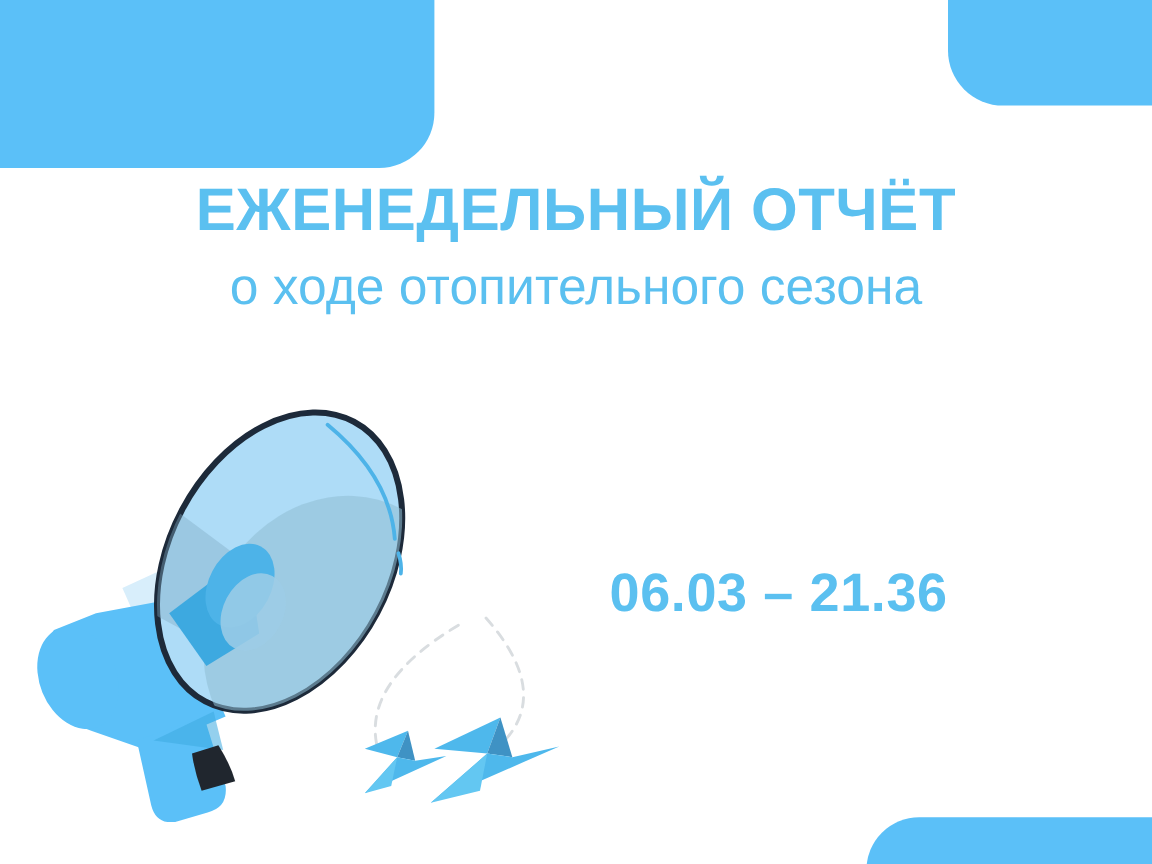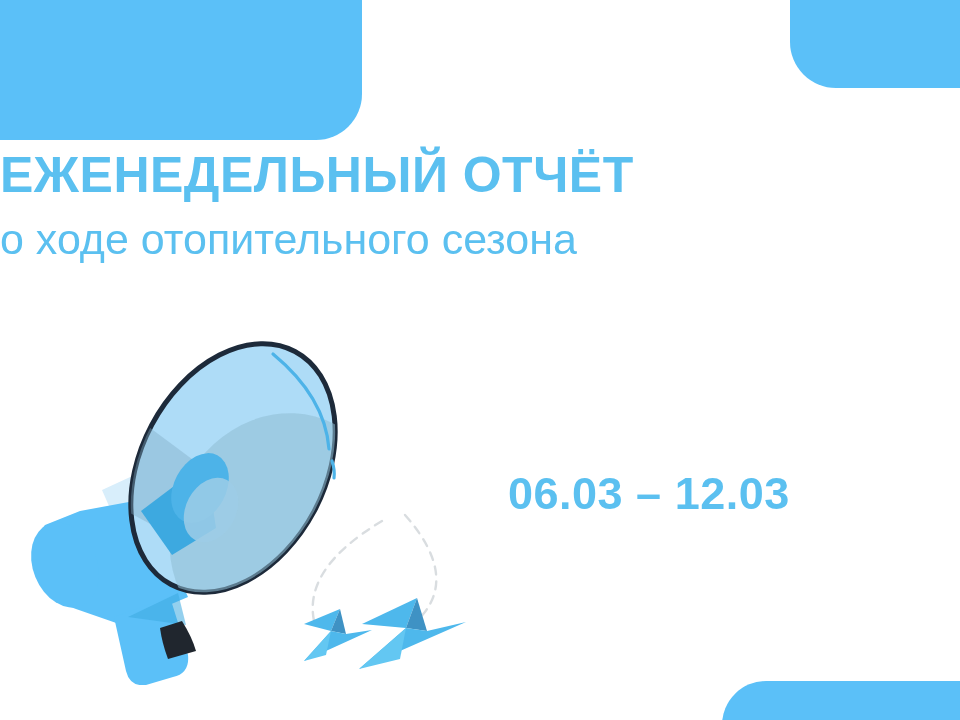--- a/index.html
+++ b/index.html
@@ -44,20 +44,21 @@
     height: 80px;
     border-top-left-radius: 44px;
   }
 
   
   #title-block {
     position: absolute;
     left: 0;
     top: 150px;
     width: 960px;
+    text-align: center;
     pointer-events: none;
   }
   #page-title {
     display: block;
     color: #5bc0f0;
     font-size: 50px;
     font-weight: 700;
     letter-spacing: 0.5px;
     line-height: 1.02;
     white-space: nowrap;
@@ -107,21 +108,21 @@
 
   <div class="corner-shape" id="shape-top-left"></div>
   <div class="corner-shape" id="shape-top-right"></div>
   <div class="corner-shape" id="shape-bottom-right"></div>
 
   <div id="title-block">
     <span id="page-title">ЕЖЕНЕДЕЛЬНЫЙ ОТЧЁТ</span>
     <span id="page-subtitle">о ходе отопительного сезона</span>
   </div>
 
-  <div id="date-range">06.03 – 12.03</div>
+  <div id="date-range">06.03 – 21.36</div>
 
   <div id="megaphone-illustration">
     <svg viewBox="0 0 480 360" xmlns="http://www.w3.org/2000/svg">
       <defs>
         <clipPath id="coneClip">
           <ellipse cx="223" cy="143" rx="92" ry="132" transform="rotate(28 223 143)"></ellipse>
         </clipPath>
       </defs>
 
       <path d="M 92 165

